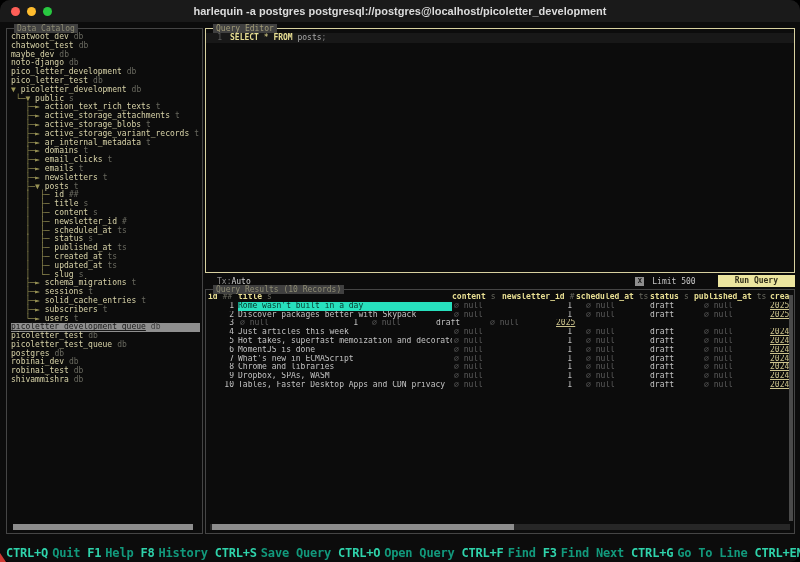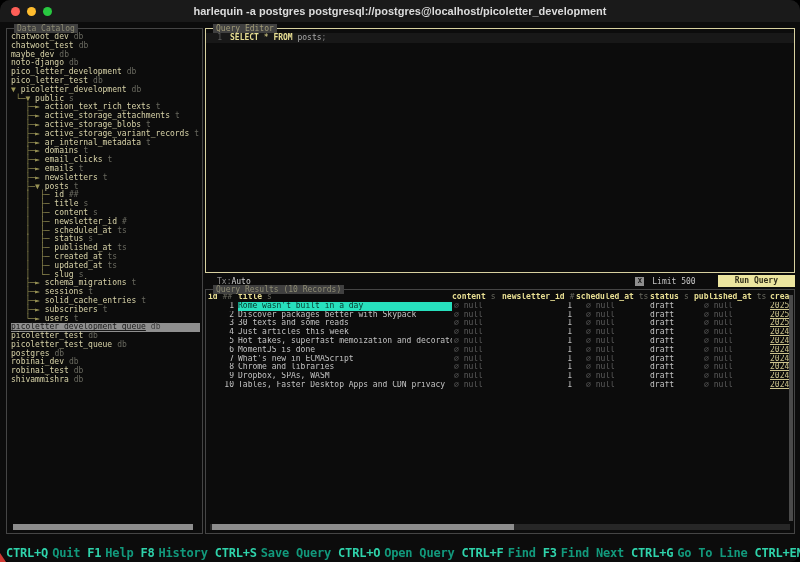--- a/index.html
+++ b/index.html
@@ -203,21 +203,20 @@
           <span class="c1 v-str">Discover packages better with Skypack</span>
           <span class="c2 v-null">∅ null</span>
           <span class="c3 v-num">1</span>
           <span class="c4 v-null">∅ null</span>
           <span class="c5 v-str">draft</span>
           <span class="c6 v-null">∅ null</span>
           <span class="c7 v-date">2025</span>
         </div>
         <div class="rrow">
           <span class="c0 v-num">3</span>
-          <span class="c1 v-str">30 texts and some reads</span>
           <span class="c2 v-null">∅ null</span>
           <span class="c3 v-num">1</span>
           <span class="c4 v-null">∅ null</span>
           <span class="c5 v-str">draft</span>
           <span class="c6 v-null">∅ null</span>
           <span class="c7 v-date">2025</span>
         </div>
         <div class="rrow">
           <span class="c0 v-num">4</span>
           <span class="c1 v-str">Just articles this week</span>

